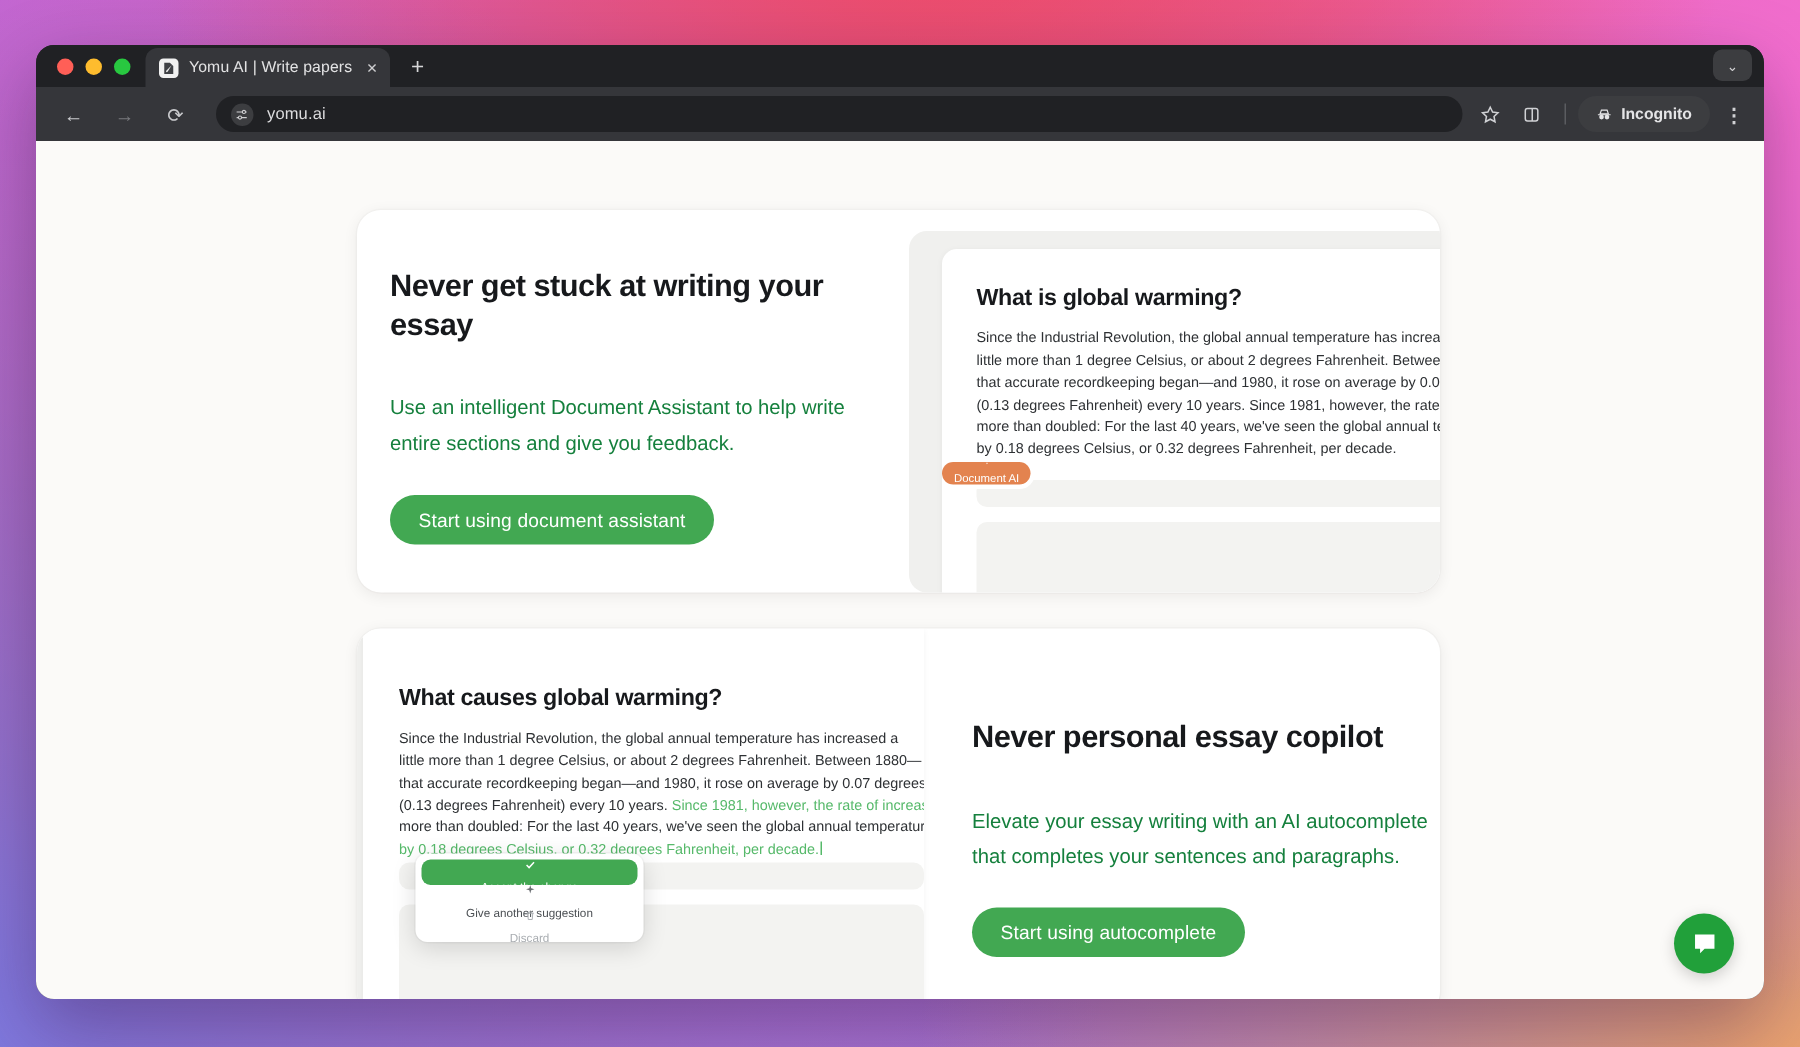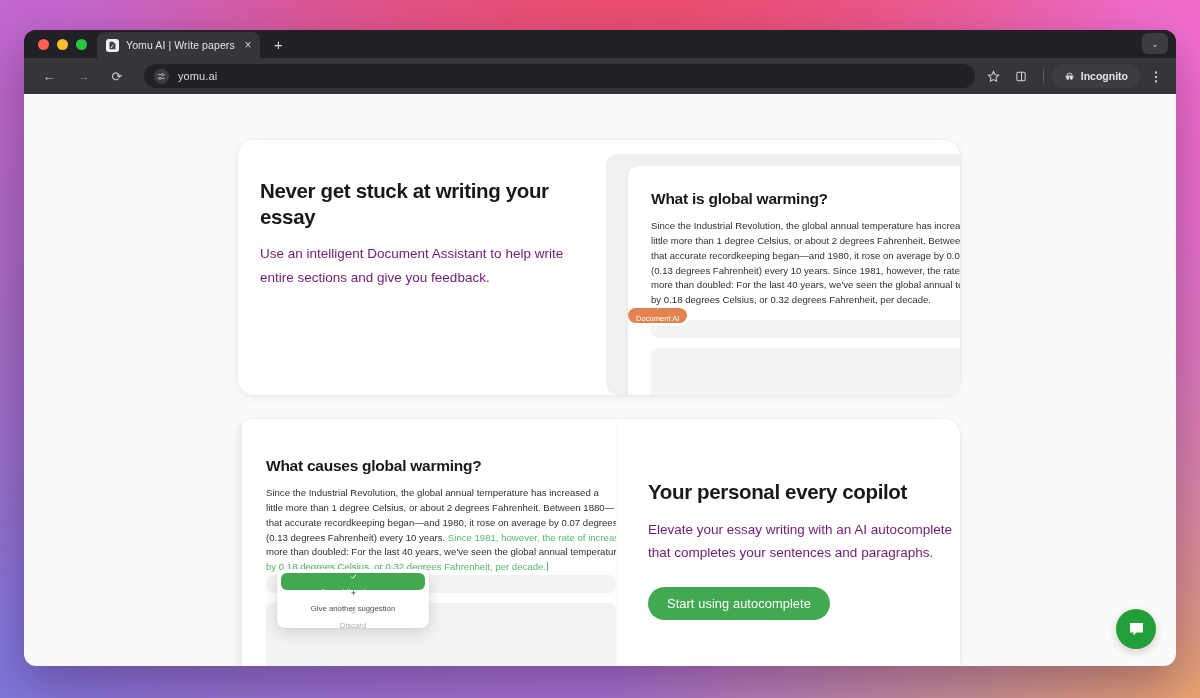--- a/index.html
+++ b/index.html
@@ -96,21 +96,21 @@
   #card-copilot  { left: 214px; top: 325px; width: 722px; height: 258px; }
 
   .card-inner { display: flex; height: 100%; }
   .pitch { padding: 38px 0 0 22px; width: 368px; flex: 0 0 auto; }
   .pitch.right { padding: 60px 0 0 32px; }
   .pitch h2 {
     font-size: 20.5px; color: #17191c; letter-spacing: -.35px; font-weight: 700;
     line-height: 1.25;
   }
   .pitch p {
-    margin-top: 13px; font-size: 13.5px; color: #701a75; line-height: 1.75;
+    margin-top: 31px; font-size: 13.5px; color: #15803d; line-height: 1.75;
     max-width: 320px; font-weight: 400;
   }
   .cta {
     margin-top: 22px; display: inline-flex; align-items: center; justify-content: center;
     height: 33px; padding: 0 19px; border-radius: 17px;
     background: #42a852; color: #fff; font-size: 12.8px; border: none;
     cursor: pointer; letter-spacing: .1px;
   }
 
   
@@ -238,20 +238,21 @@
     </div>
   </div>
 
   <div class="viewport">
 
     <section class="card" id="card-hero">
       <div class="card-inner">
         <div class="pitch">
           <h2>Never get stuck at writing your essay</h2>
           <p>Use an intelligent Document Assistant to help write entire sections and give you feedback.</p>
+          <button class="cta">Start using document assistant</button>
         </div>
 
         <div class="preview">
           <div class="pv-back" style="left:0;top:14px;right:-20px;bottom:0;"></div>
           <div class="pv-front" style="left:22px;top:26px;right:-24px;bottom:-10px;">
             <div style="padding:24px 0 0 23px;">
               <div class="doc-h">What is global warming?</div>
               <div class="doc-p">
                 <div>Since the Industrial Revolution, the global annual temperature has increased a</div>
                 <div>little more than 1 degree Celsius, or about 2 degrees Fahrenheit. Between 1880—</div>
@@ -316,21 +317,21 @@
                     <path d="M1.6 2.6h6.8M3.6 2.6V1.4h2.8v1.2M2.6 2.6l.5 6h3.8l.5-6"></path>
                   </svg>
                 </span>
                 <span>Discard</span>
               </div>
             </div>
           </div>
         </div>
 
         <div class="pitch right">
-          <h2>Your personal every copilot</h2>
+          <h2>Never personal essay copilot</h2>
           <p>Elevate your essay writing with an AI autocomplete that completes your sentences and paragraphs.</p>
           <button class="cta">Start using autocomplete</button>
         </div>
       </div>
     </section>
 
     <div class="fab">
       <svg width="19" height="19" viewBox="0 0 22 22">
         <path d="M3.5 3.5h15v11h-7.6L7.4 18v-3.5H3.5z" fill="#ffffff"></path>
       </svg>

